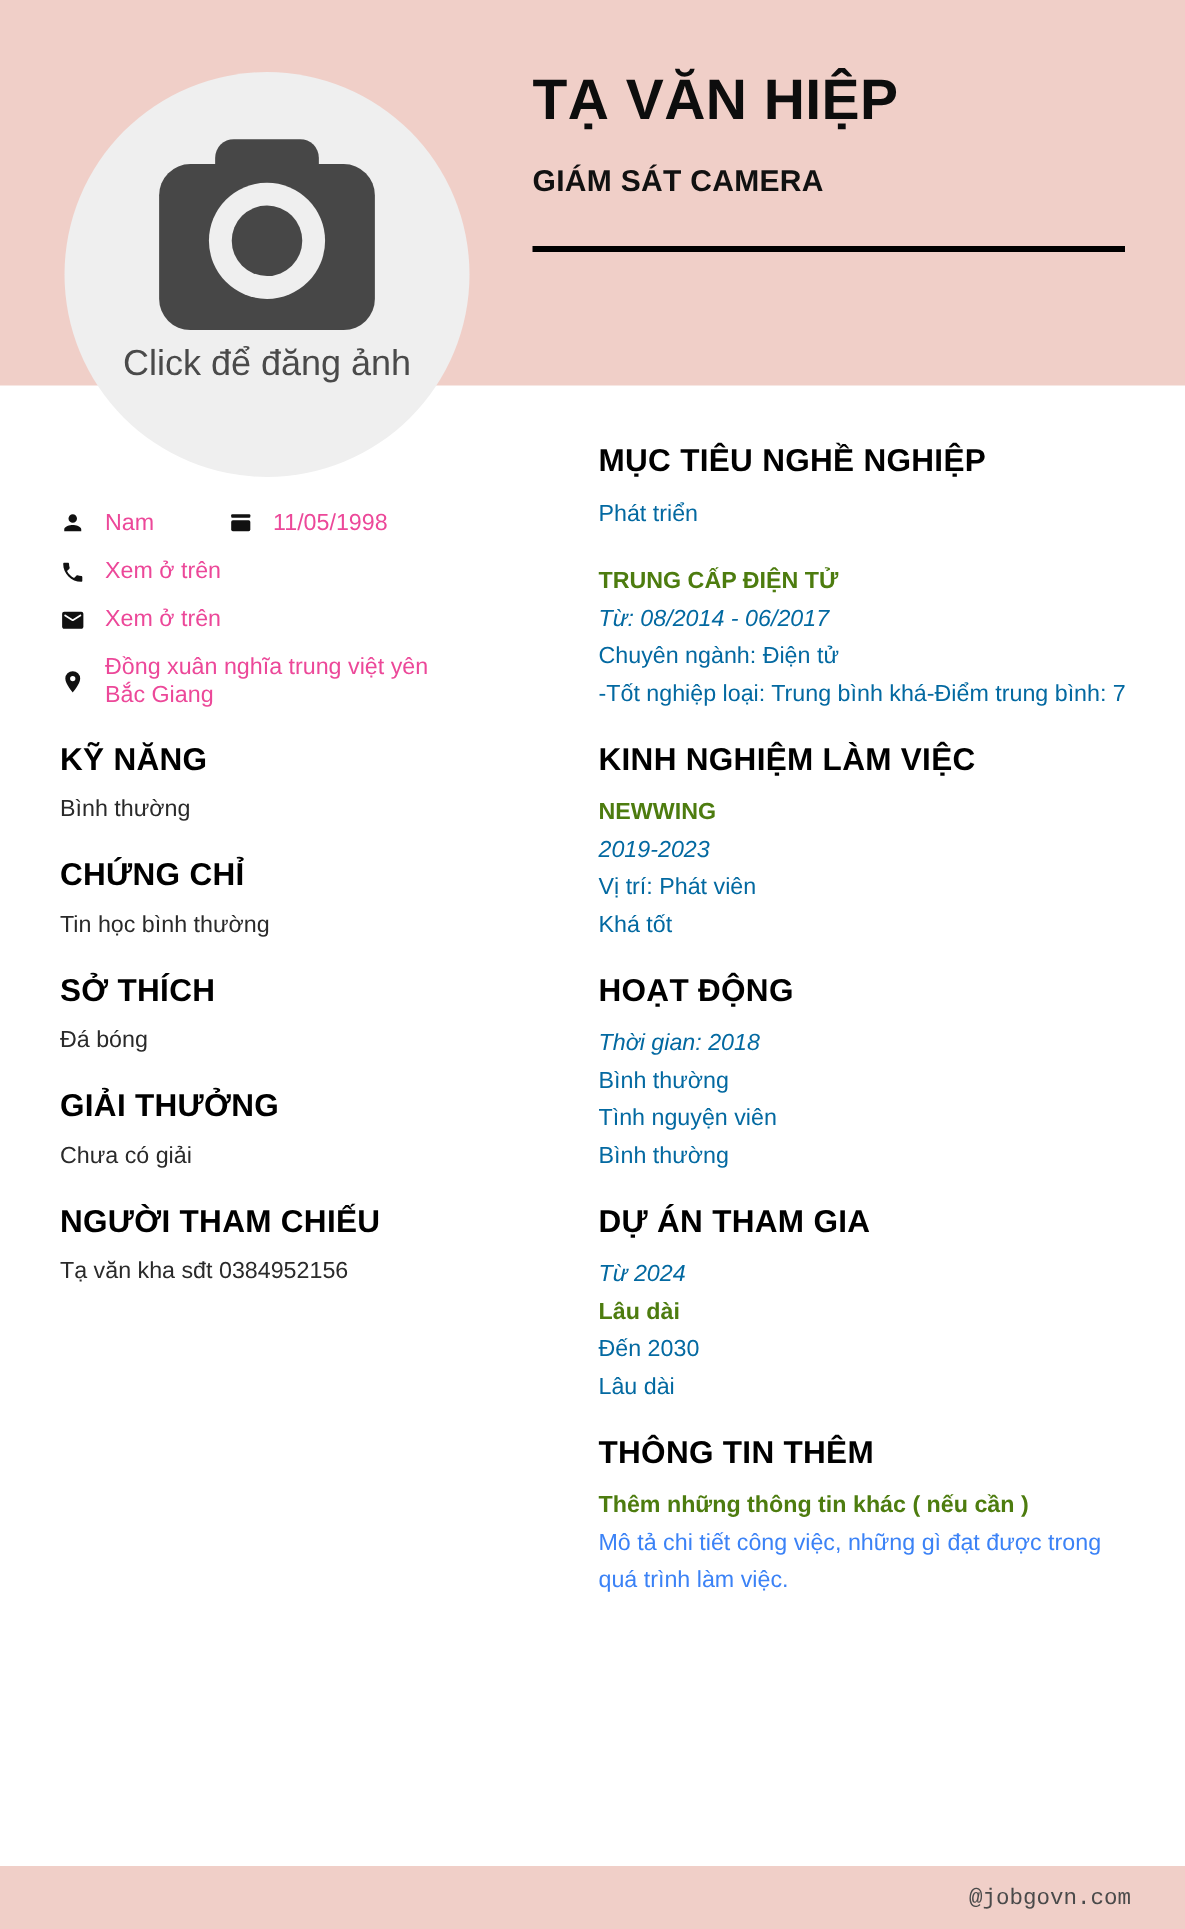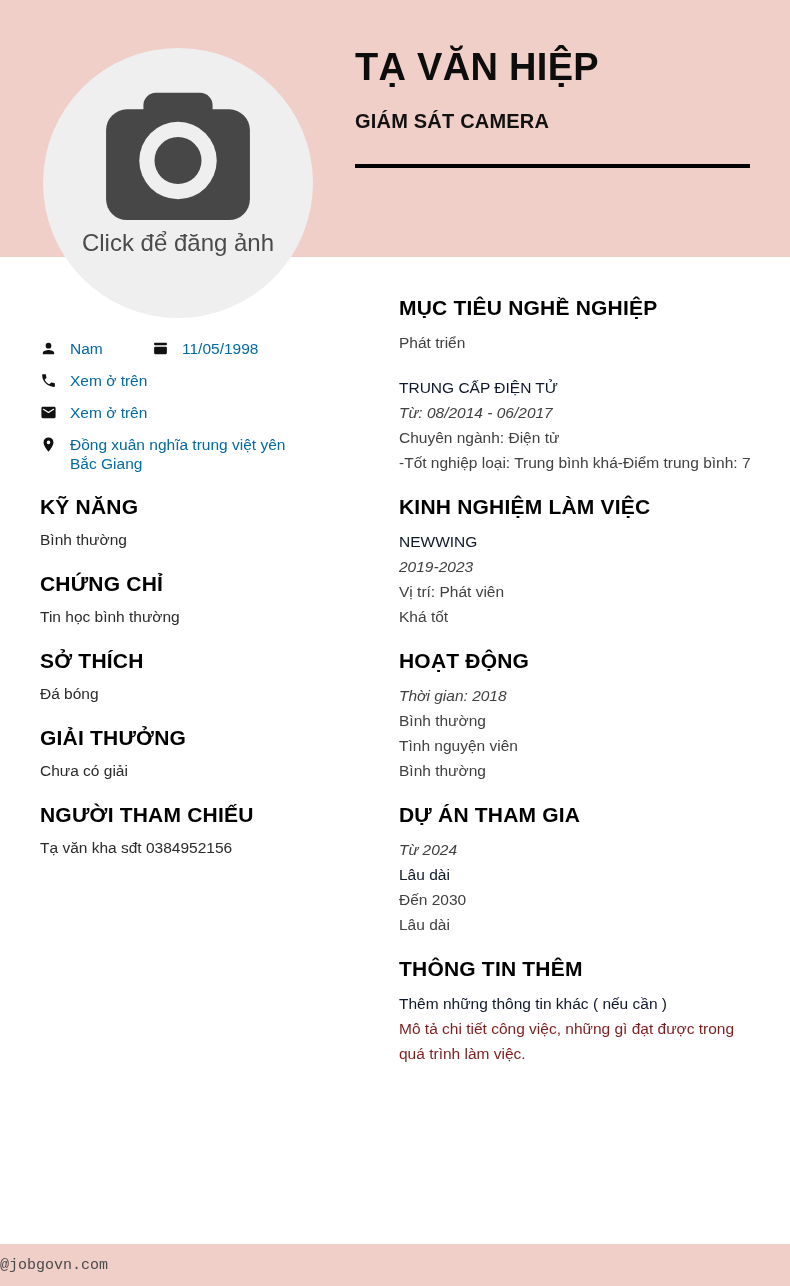--- a/index.html
+++ b/index.html
@@ -28,51 +28,51 @@
   .photo-label{font-size:24px;color:#4a4a4a;margin-top:9px;white-space:nowrap;}
   .header-text{position:absolute;left:355px;top:47px;width:400px;z-index:2;}
   .candidate-name{
     margin:0;font-size:38px;line-height:40px;font-weight:700;
     color:#0d0d0d;letter-spacing:0.3px;
   }
   .job-title{font-size:20px;font-weight:700;color:#111;margin-top:23px;letter-spacing:0.2px;}
   .header-divider{width:395px;height:4px;background:#000;margin-top:31px;}
   
   .sidebar{position:absolute;left:40px;top:339px;width:295px;}
-  .info-row{display:flex;align-items:flex-start;gap:13px;margin-bottom:13px;
-            font-size:15.5px;line-height:19px;color:#0369a1;}
+  .info-row{display:flex;align-items:center;gap:13px;margin-bottom:13px;
+            font-size:15.5px;line-height:19px;color:#ec4899;}
   .info-row .icon{width:17px;height:17px;flex:none;margin-top:1px;fill:#111;}
   .row-split{display:flex;gap:0;}
   .pair{display:flex;align-items:flex-start;gap:13px;}
   .pair-first{width:112px;flex:none;}
   .addr{max-width:236px;display:inline-block;}
   .side-section h2{
     font-size:21px;line-height:24px;font-weight:700;color:#000;
     margin:22px 0 10px 0;letter-spacing:0.2px;
   }
   .side-section p{margin:0;font-size:15.5px;line-height:21px;color:#2a2a2a;}
   
   .main{position:absolute;left:355px;top:296px;width:400px;}
   .section{margin-bottom:20px;margin-left:44px;}
   .section h2{
     font-size:21px;line-height:24px;font-weight:700;color:#000;
     margin:0 0 10px 0;letter-spacing:0.2px;
   }
-  .line{margin:0;font-size:15.5px;line-height:25px;color:#404040;}
-  .sub-bold{font-weight:400;color:#0f172a;}
+  .line{margin:0;font-size:15.5px;line-height:25px;color:#0369a1;}
+  .sub-bold{font-weight:700;color:#4d7c0f;}
   .italic{font-style:italic;}
   .entry{margin-bottom:14px;}
   .entry:last-child{margin-bottom:0;}
-  .gray{color:#7f1d1d;}
+  .gray{color:#3b82f6;}
   
   .footer{
     position:absolute;left:0;bottom:0;width:790px;height:42px;
     background:#f0cfc8;
-    display:flex;align-items:center;
-    box-sizing:border-box;
+    display:flex;align-items:center;justify-content:flex-end;
+    box-sizing:border-box;padding-right:36px;
   }
   .footer-credit{
     font-family:"Liberation Mono","DejaVu Sans Mono",monospace;
     font-size:15px;color:#4a4a4a;
   }
 </style>
 </head>
 <body>
 
 <div class="page">

